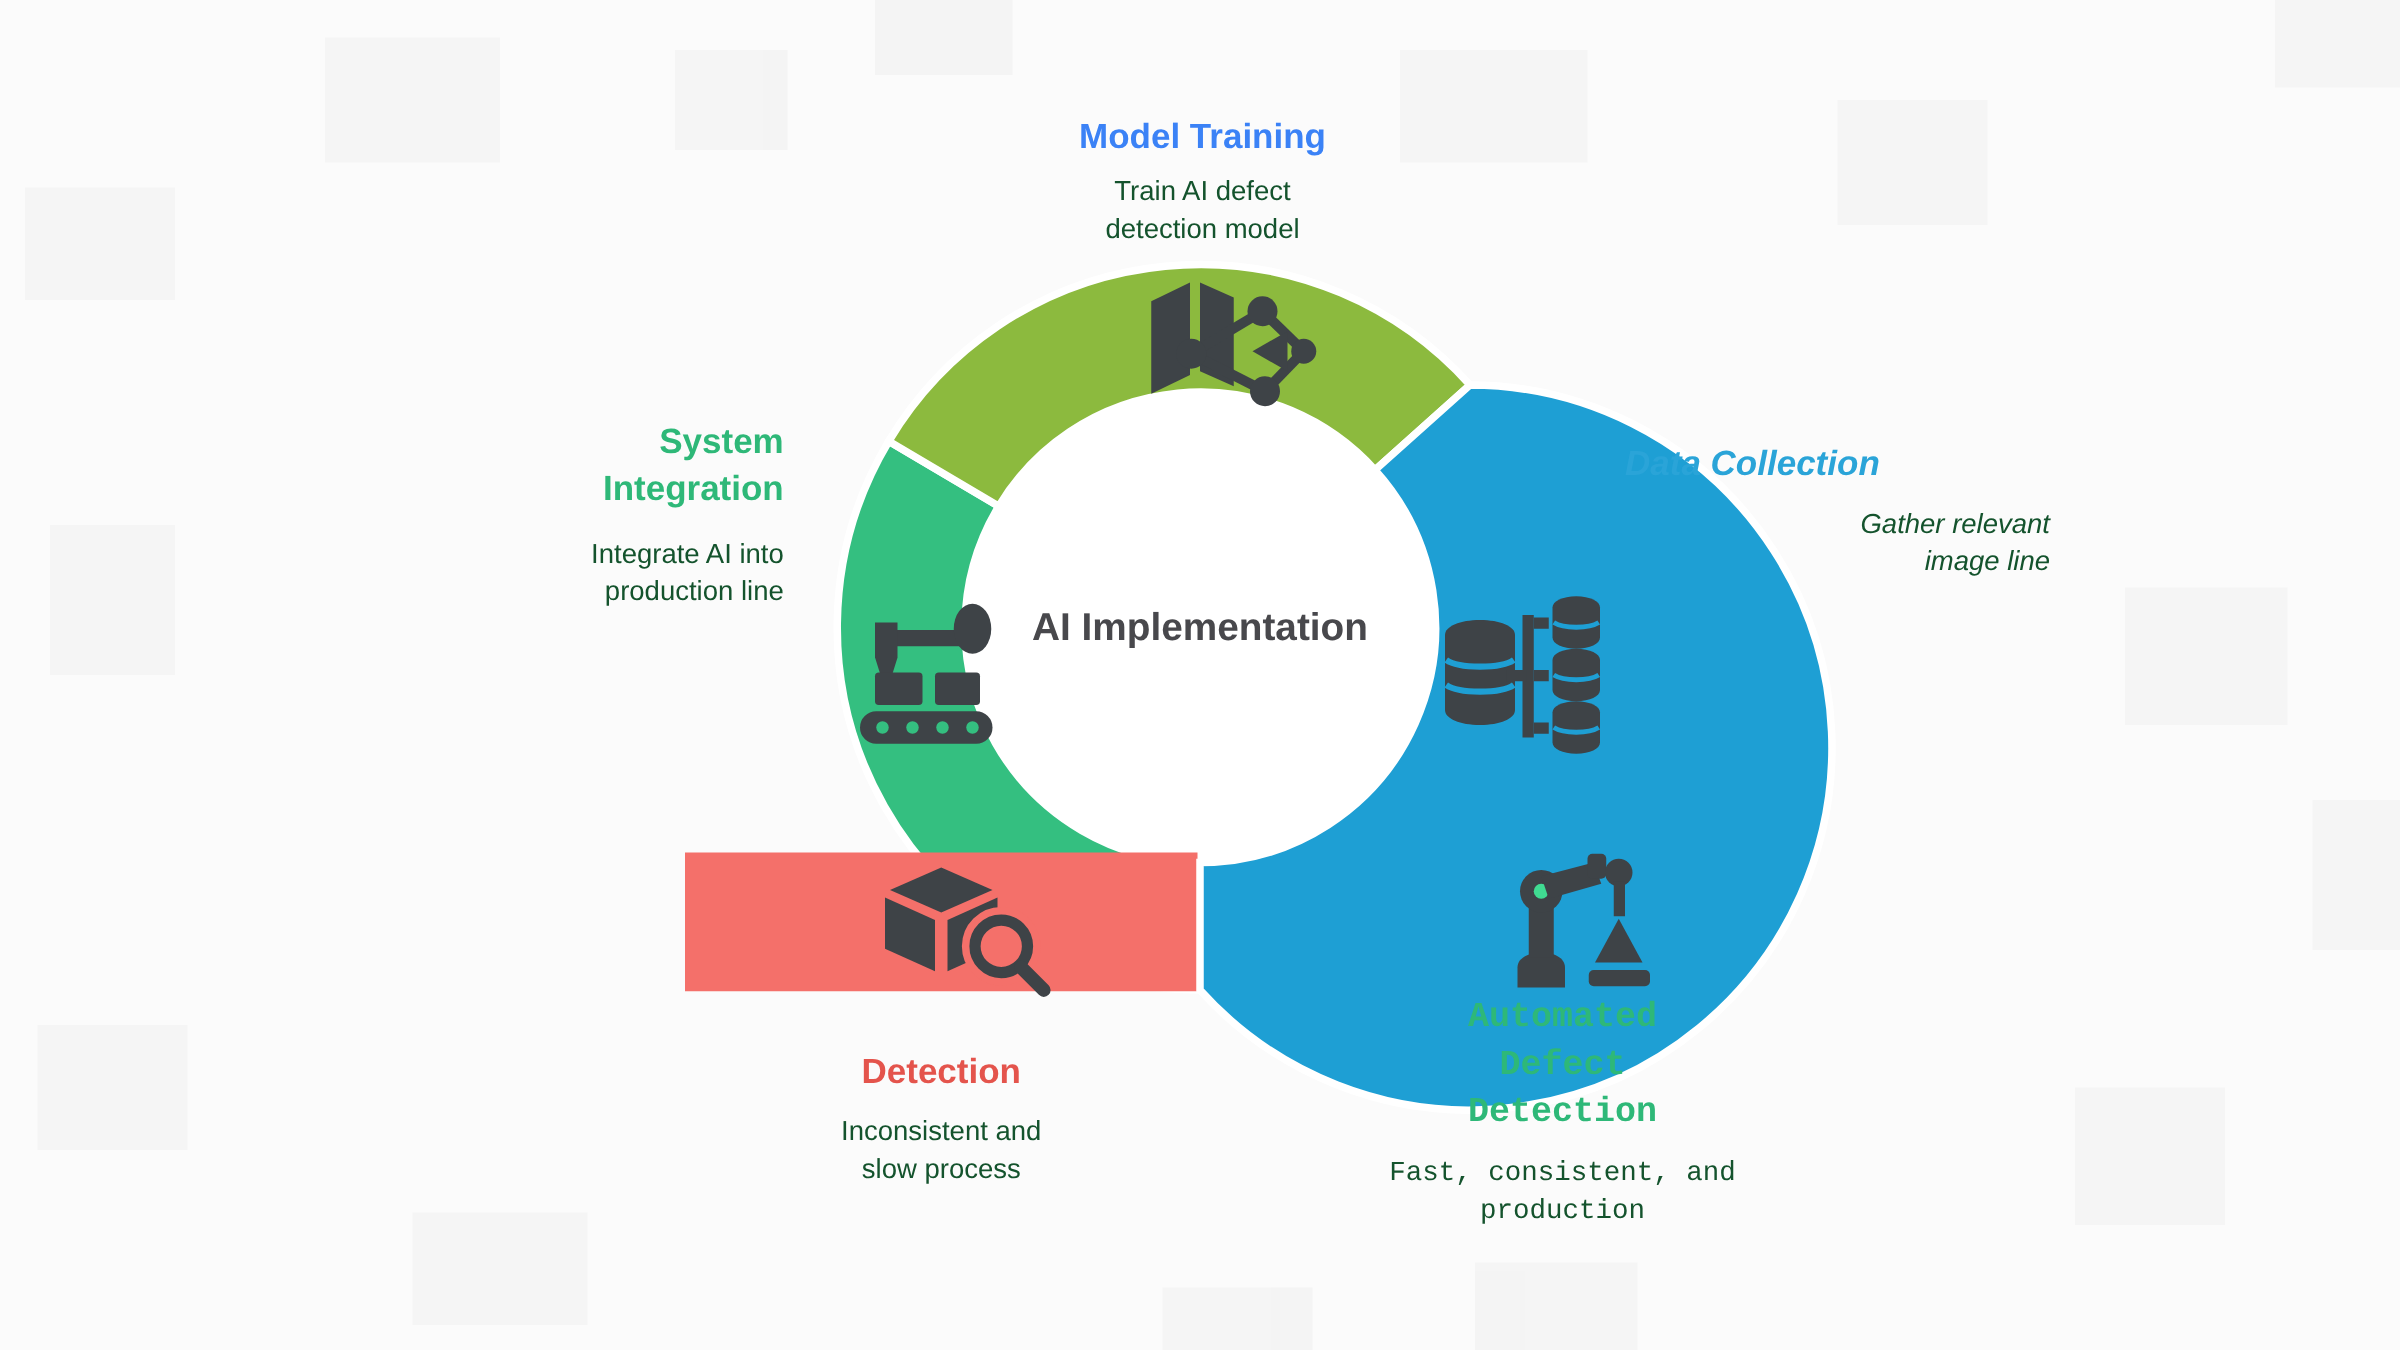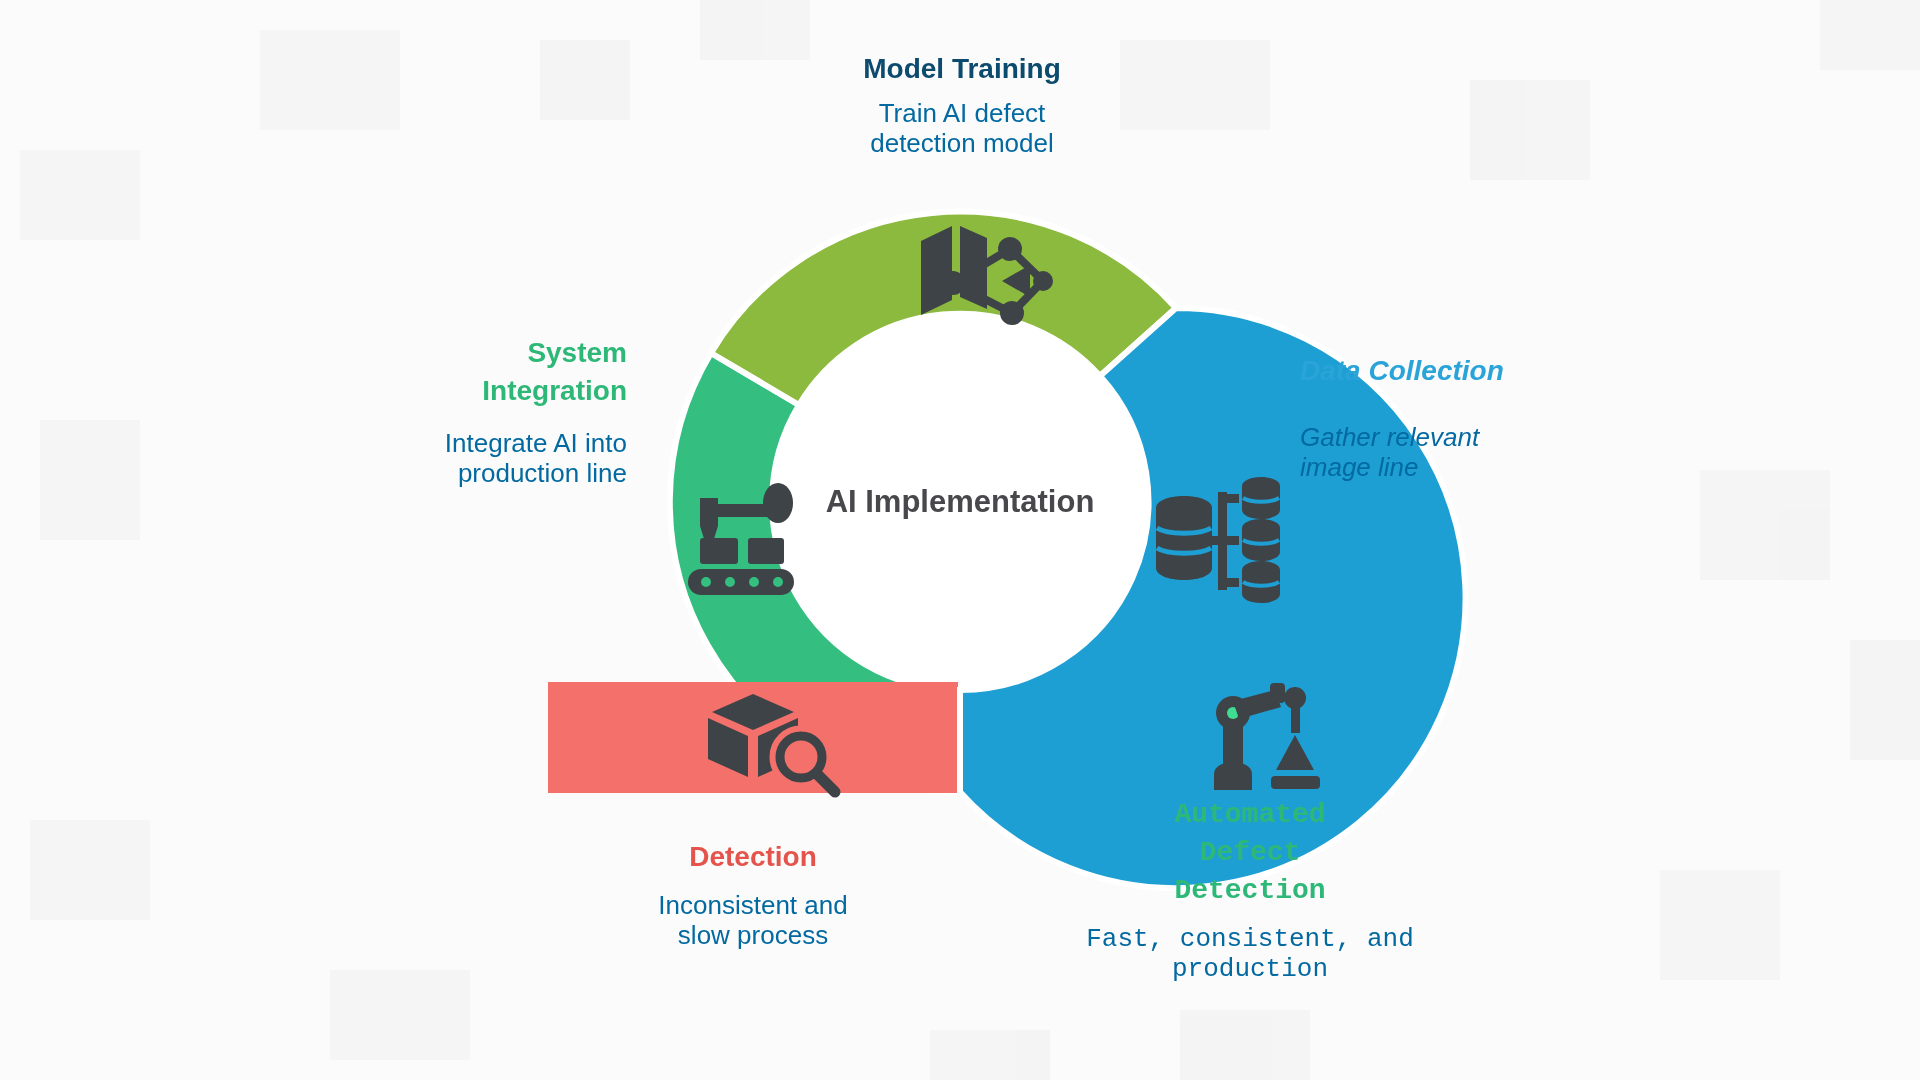--- a/index.html
+++ b/index.html
@@ -1,23 +1,23 @@
 <!DOCTYPE html>
 <html><head>
 <meta charset="utf-8">
 <style>
   html,body{margin:0;padding:0;background:#fbfbfb;}
   .stage{position:relative;width:1920px;height:1080px;overflow:hidden;background:#fbfbfb;
          font-family:"Liberation Sans", sans-serif;}
   .stage svg{position:absolute;left:0;top:0;}
   .tblock{position:absolute;}
   .t-title{font-weight:bold;font-size:28px;line-height:38px;}
-  .t-desc{font-size:26px;line-height:30px;color:#0369a1;}
+  .t-desc{font-size:22px;line-height:30px;color:#14532d;}
   .line{display:block;}
-  .c-olive{color:#0c4a6e;}
+  .c-olive{color:#3b82f6;margin-top:40px;}
   .c-blue{color:#2aa4d8;}
   .c-emerald{color:#2eb878;}
   .c-red{color:#e4544c;}
   .center{text-align:center;}
   .right{text-align:right;}
   .left{text-align:left;font-style:italic;}
   .center-label{position:absolute;left:710px;top:484px;width:500px;text-align:center;
                 font-weight:bold;font-size:31px;color:#48484c;}
 </style>
 </head>
@@ -146,21 +146,21 @@
     <div class="t-desc" style="margin-top:18px;">
       <span class="line">Integrate AI into</span>
       <span class="line">production line</span>
     </div>
   </div>
 
   <div class="tblock left" style="left:1300px;top:352px;width:340px;">
     <div class="t-title c-blue">
       <span class="line">Data Collection</span>
     </div>
-    <div class="t-desc" style="margin-top:32px;">
+    <div class="t-desc" style="margin-top:14px;text-align:right;">
       <span class="line">Gather relevant</span>
       <span class="line">image line</span>
     </div>
   </div>
 
   <div class="tblock center" style="left:553px;top:838px;width:400px;">
     <div class="t-title c-red">
       <span class="line">Detection</span>
     </div>
     <div class="t-desc" style="margin-top:14px;">

